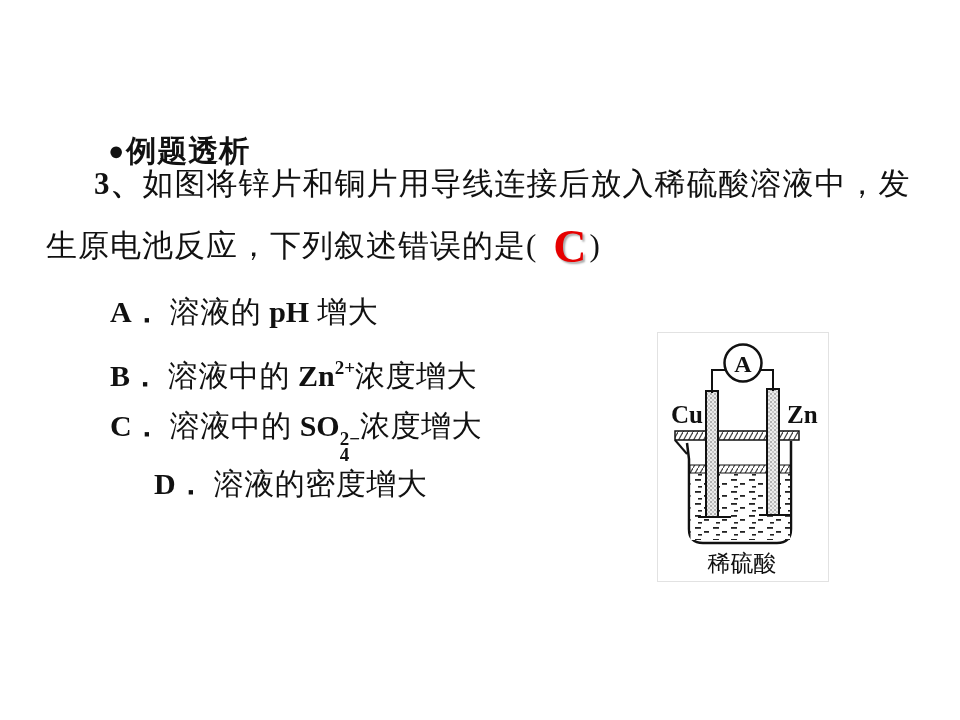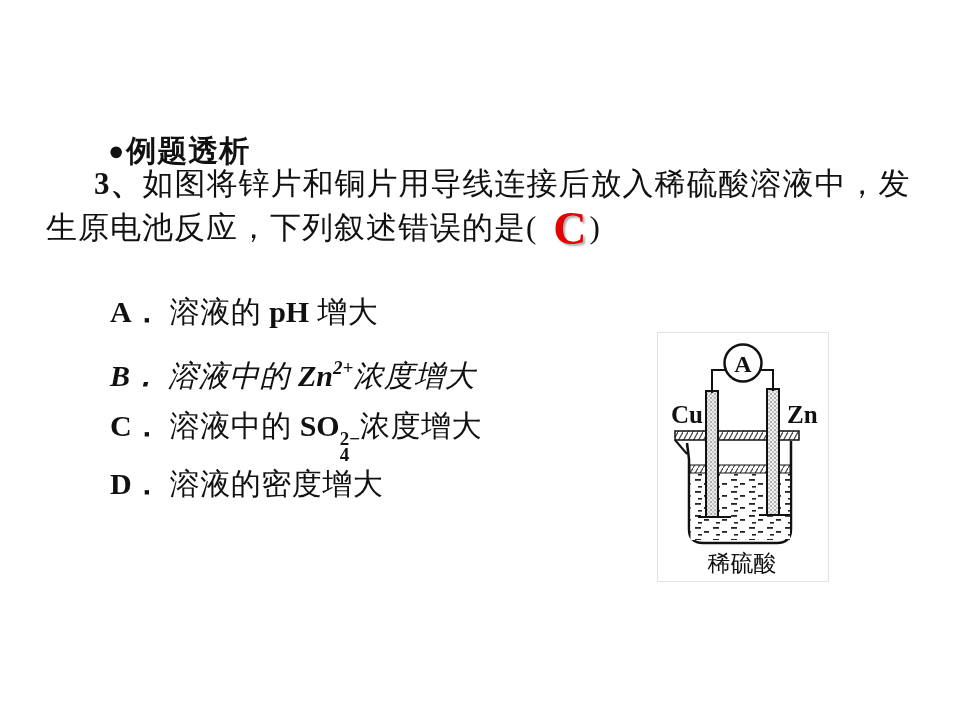--- a/index.html
+++ b/index.html
@@ -17,38 +17,38 @@
     font-weight:700; font-size:30px; letter-spacing:1px;
     white-space:nowrap;
     margin-top:34px;
   }
   .bullet { font-size:27px; vertical-align:1px; margin-right:1px; }
   .q-line {
     position:absolute; font-size:31px; letter-spacing:1px;
     white-space:nowrap; line-height:40px;
   }
   #q1 { left:94px; top:164px;text-align:center; }
-  #q2 { left:46px; top:208px; }
+  #q2 { left:46px; top:226px; }
   .qnum { font-weight:700; }
   .answer {
     display:inline-block;
     font-weight:700; font-size:46px; line-height:30px;
     margin-left:16px; margin-right:2px;
     vertical-align:-6px;
     text-shadow:2px 2px 2px #aaa;
   }
   .option {
     position:absolute; left:110px;
     font-size:30px; letter-spacing:0.5px;
     white-space:nowrap; line-height:36px;
   }
   #optA { top:294px; }
-  #optB { top:350px;font-style:italic; }
+  #optB { top:350px; }
   #optC { top:408px; }
-  #optD { top:466px; }
+  #optD { top:466px;margin-left:44px; }
   .opt-label { font-weight:700; margin-right:8px; letter-spacing:0; }
   .latin { font-weight:700; letter-spacing:0; }
   .sup {
     font-weight:700; font-size:19px;
     vertical-align:12px; letter-spacing:0;
   }
   .stack {
     display:inline-flex; flex-direction:column; align-items:flex-start;
     font-weight:700; font-size:19px; line-height:0.82;
     vertical-align:-9px; letter-spacing:0;

